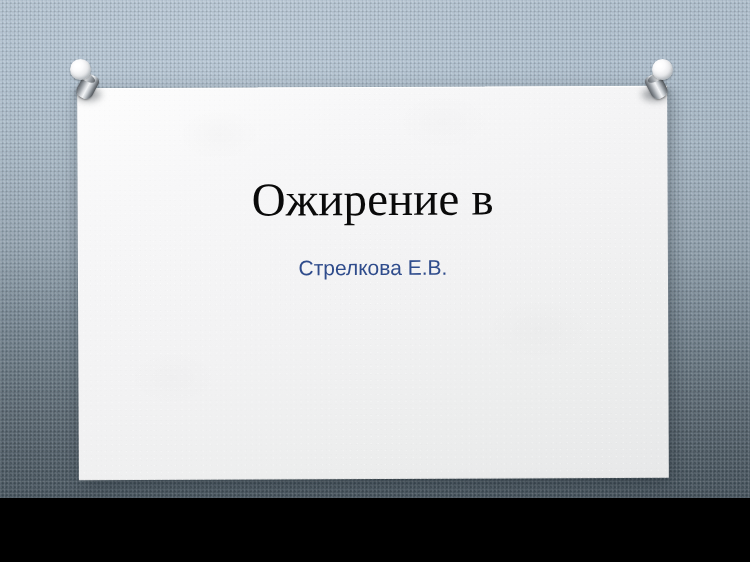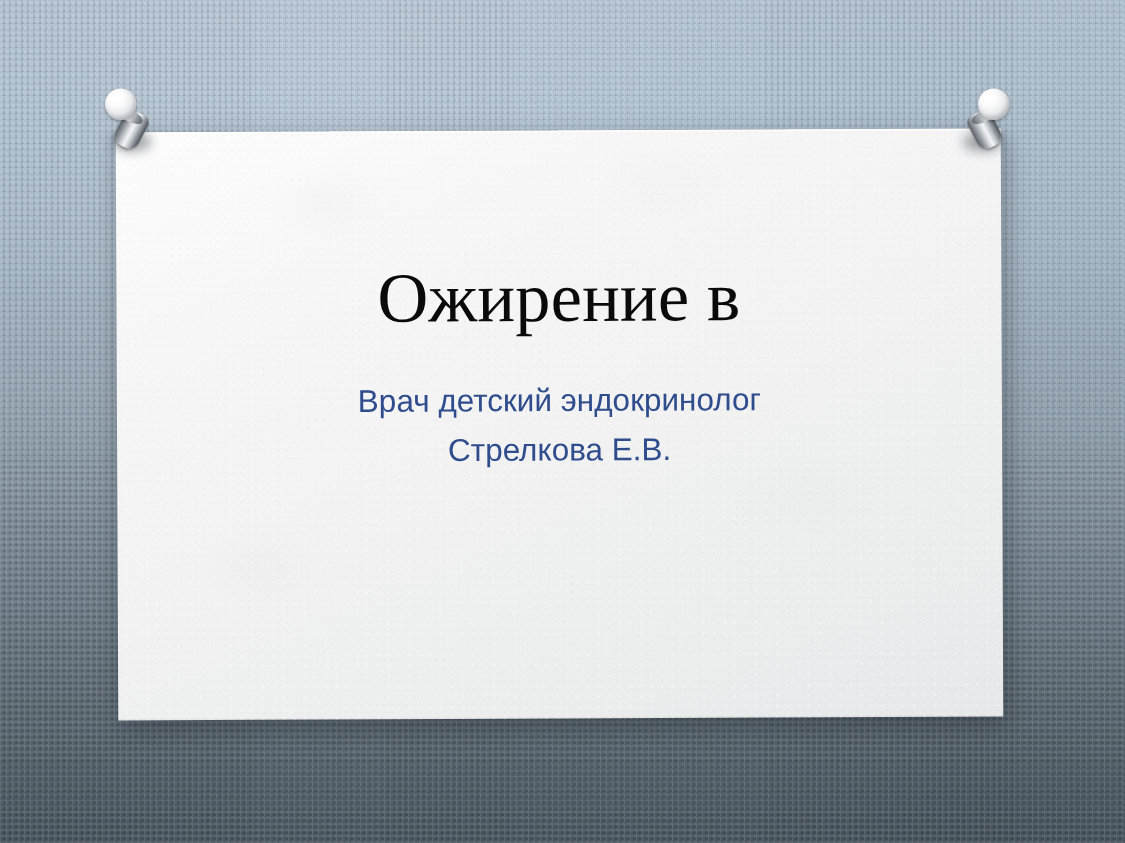--- a/index.html
+++ b/index.html
@@ -5,21 +5,21 @@
 <style>
   html, body {
     margin: 0;
     padding: 0;
     background: #000;
   }
 
   #slide {
     position: relative;
     width: 750px;
-    height: 562px;
+    height: 498px;
     overflow: hidden;
     font-family: "Liberation Sans", sans-serif;
     user-select: none;
   }
 
   
   .bg-base {
     position: absolute;
     inset: 0;
     background:
@@ -274,21 +274,20 @@
     <div class="paper-shadow"></div>
     <div class="paper">
       <div class="paper-tex"></div>
       <div class="paper-blotch"></div>
 
       <div class="content">
         <h1 class="title">
           <span class="tline">Ожирение в</span><br>
         </h1>
         <p class="subtitle">
-          <span class="line">Врач детский эндокринолог</span>
           <span class="line">Стрелкова Е.В.</span>
         </p>
       </div>
     </div>
   </div>
 
   <div class="pin pin-left">
     <div class="pin-shadow"></div>
     <div class="pin-shaft"></div>
     <div class="pin-collar"></div>

